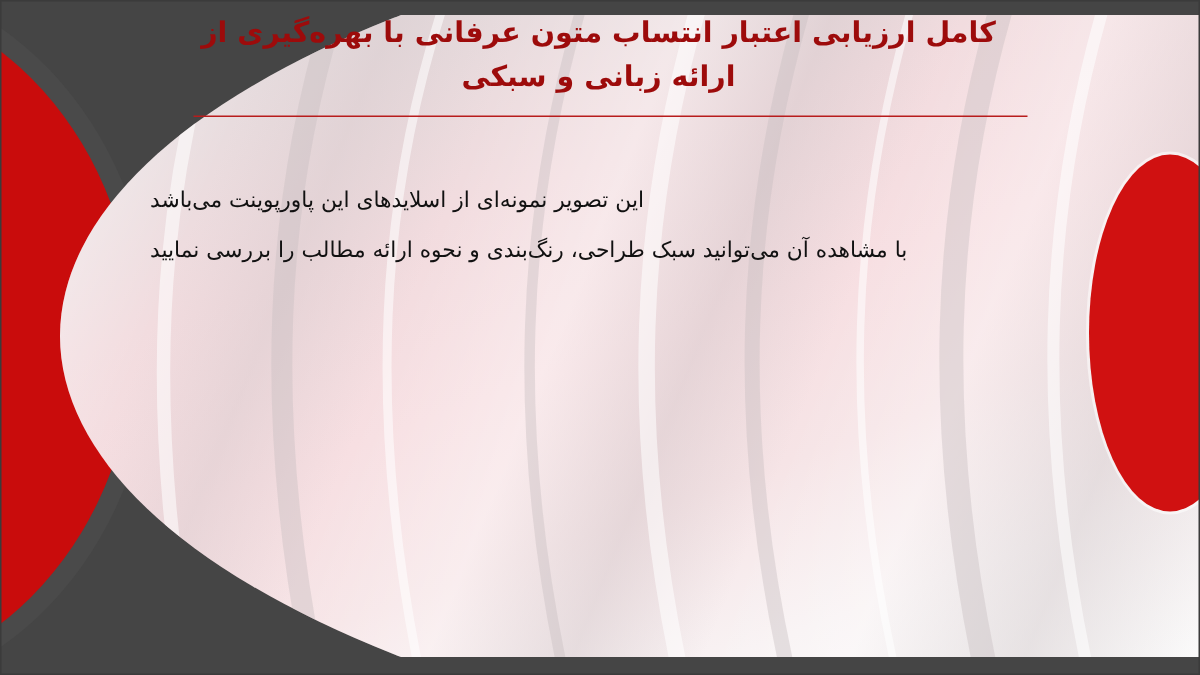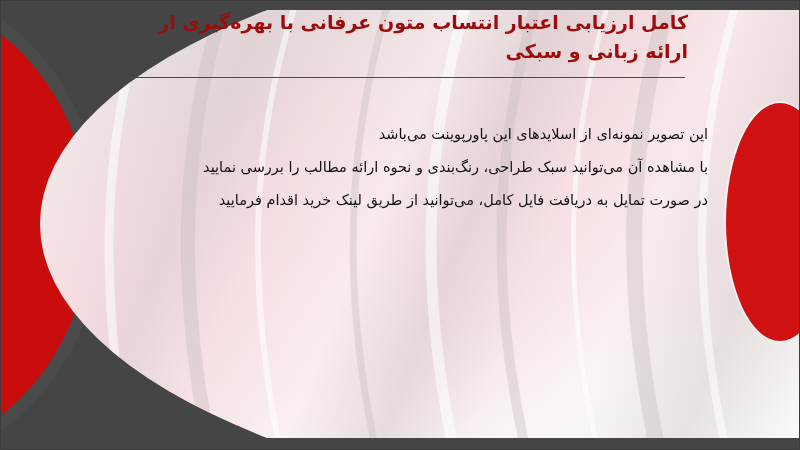--- a/index.html
+++ b/index.html
@@ -111,41 +111,42 @@
     background: #d01111;
     box-shadow: 0 0 0 2px rgba(255,255,255,0.55);
   }
 
   
   .title {
     position: absolute;
     right: 112px;
     top: 8px;
     width: 578px;
+    text-align: center;
     color: #9d0b0b;
     font-size: 19px;
     font-weight: bold;
     line-height: 29px;
     letter-spacing: 0;
     direction: rtl;
   }
   .title-rule {
     position: absolute;
     right: 115px;
     top: 77px;
     width: 556px;
     height: 0;
     border-top: 1.6px solid #b81c1c;
   }
   .body-text {
     position: absolute;
-    right: 92px;
+    right: 120px;
     top: 118px;
     width: 580px;
-    text-align: right;
+    text-align: left;
     color: #111111;
     font-size: 14.5px;
     line-height: 33px;
     direction: rtl;
   }
   .body-text div { white-space: nowrap; }
 
   
   .outer-line {
     position: absolute;
@@ -192,17 +193,16 @@
   <div class="title">
     <div>کامل ارزیابی اعتبار انتساب متون عرفانی با بهره‌گیری از</div>
     <div>ارائه زبانی و سبکی</div>
   </div>
 
   <div class="title-rule"></div>
 
   <div class="body-text">
     <div>این تصویر نمونه‌ای از اسلایدهای این پاورپوینت می‌باشد</div>
     <div>با مشاهده آن می‌توانید سبک طراحی، رنگ‌بندی و نحوه ارائه مطالب را بررسی نمایید</div>
-    <div>در صورت تمایل به دریافت فایل کامل، می‌توانید از طریق لینک خرید اقدام فرمایید</div>
   </div>
 
   <div class="outer-line"></div>
 </div>
 
 </body></html>

